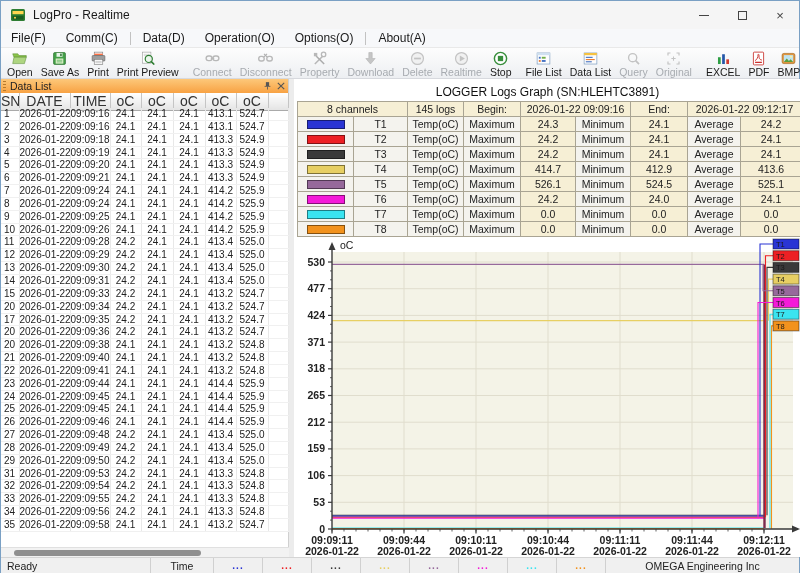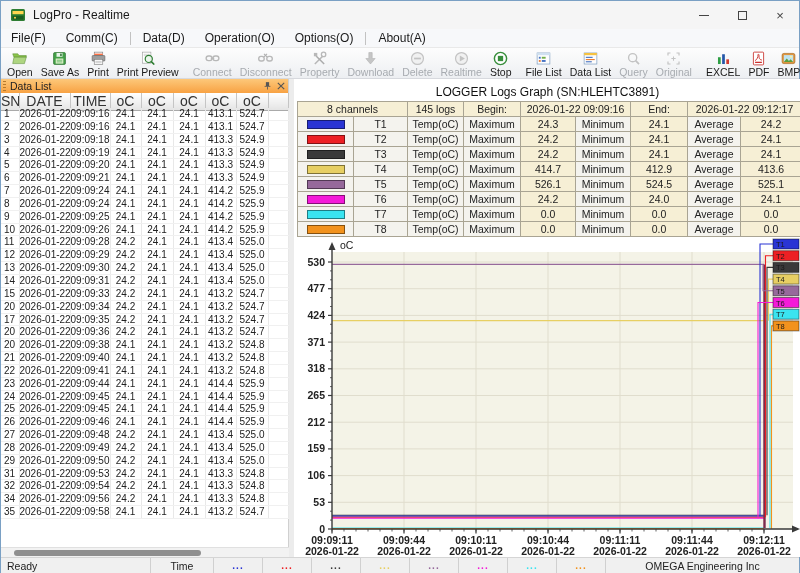--- a/index.html
+++ b/index.html
@@ -630,20 +630,31 @@
               <td>24.1</td>
               <td>24.1</td>
               <td>413.3</td>
               <td>524.8</td>
               <td></td>
             </tr>
             <tr>
               <td class="sn">32</td>
               <td>2026-01-22</td>
               <td>09:09:54</td>
+              <td>24.2</td>
+              <td>24.1</td>
+              <td>24.1</td>
+              <td>413.3</td>
+              <td>524.8</td>
+              <td></td>
+            </tr>
+            <tr>
+              <td class="sn">33</td>
+              <td>2026-01-22</td>
+              <td>09:09:55</td>
               <td>24.2</td>
               <td>24.1</td>
               <td>24.1</td>
               <td>413.3</td>
               <td>524.8</td>
               <td></td>
             </tr>
             <tr>
               <td class="sn">34</td>
               <td>2026-01-22</td>

